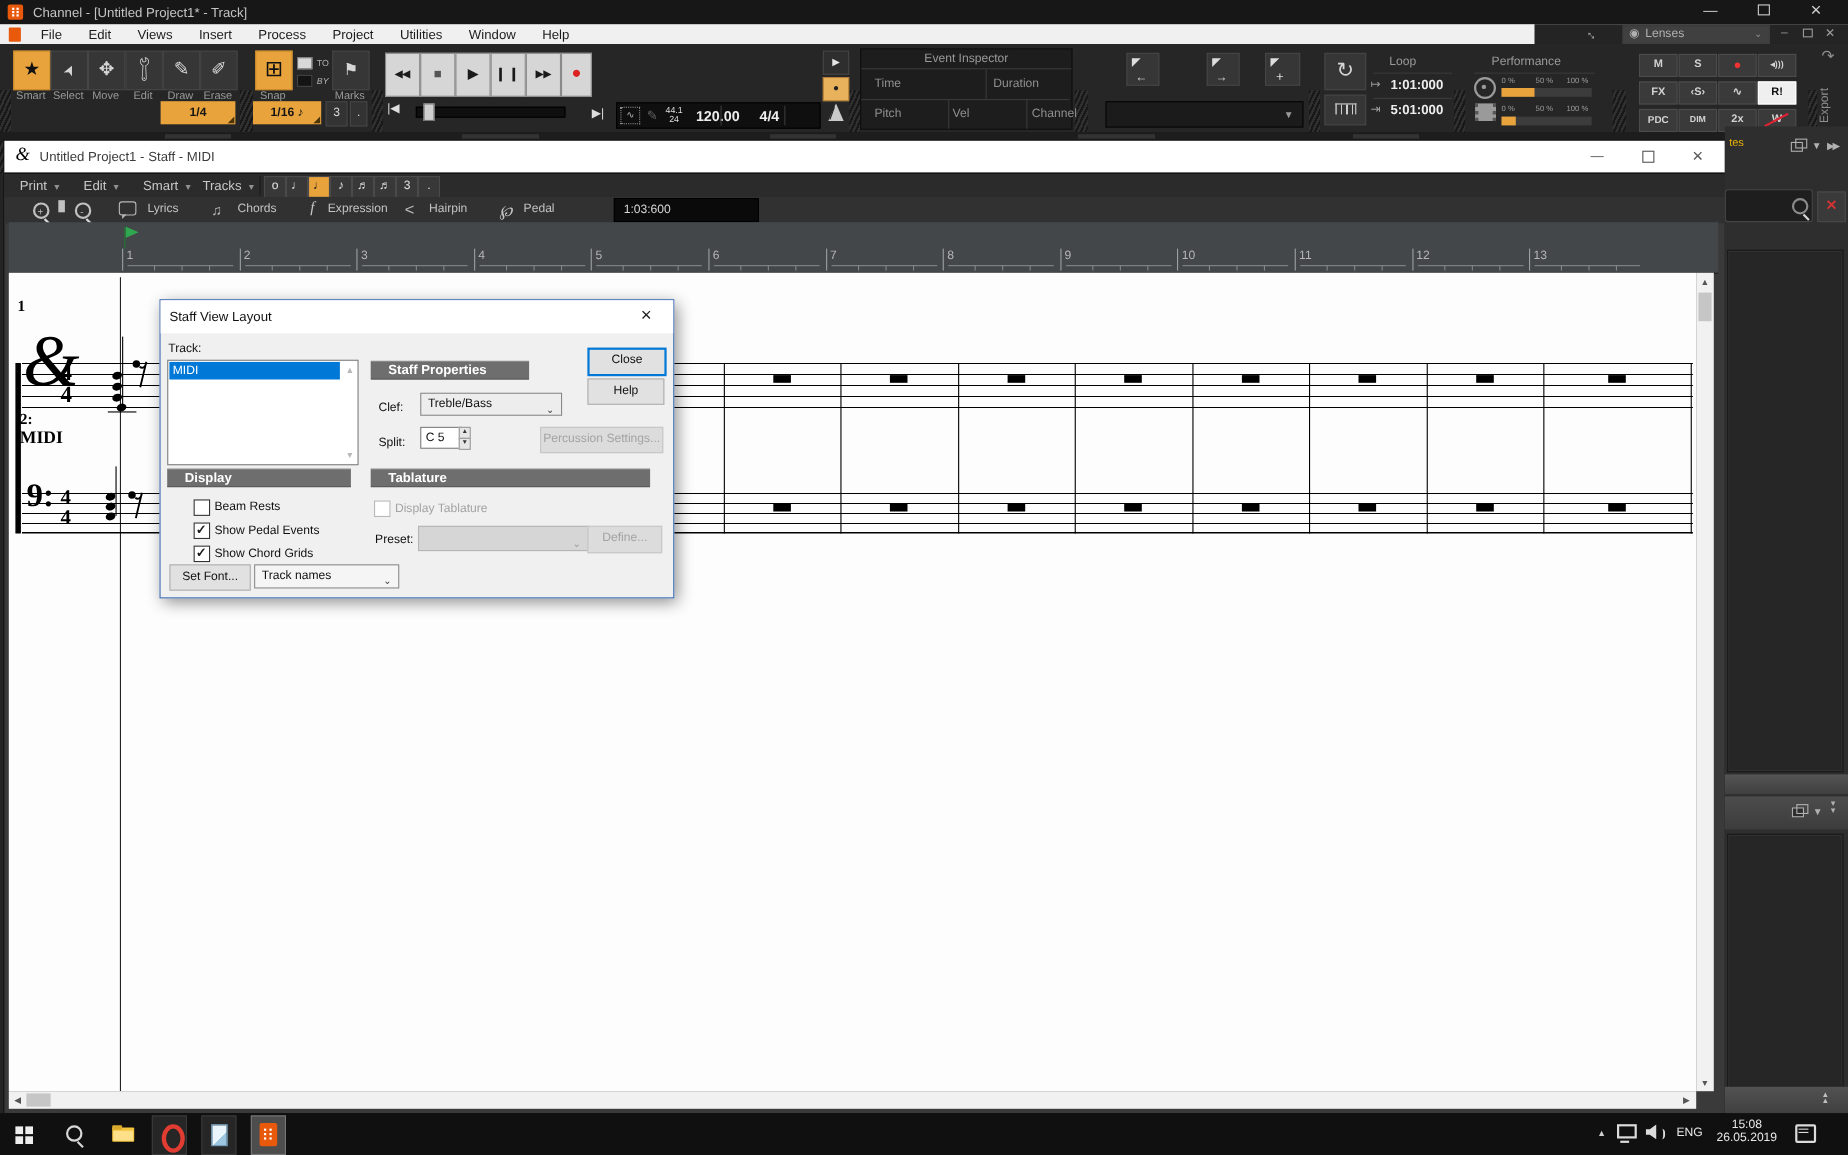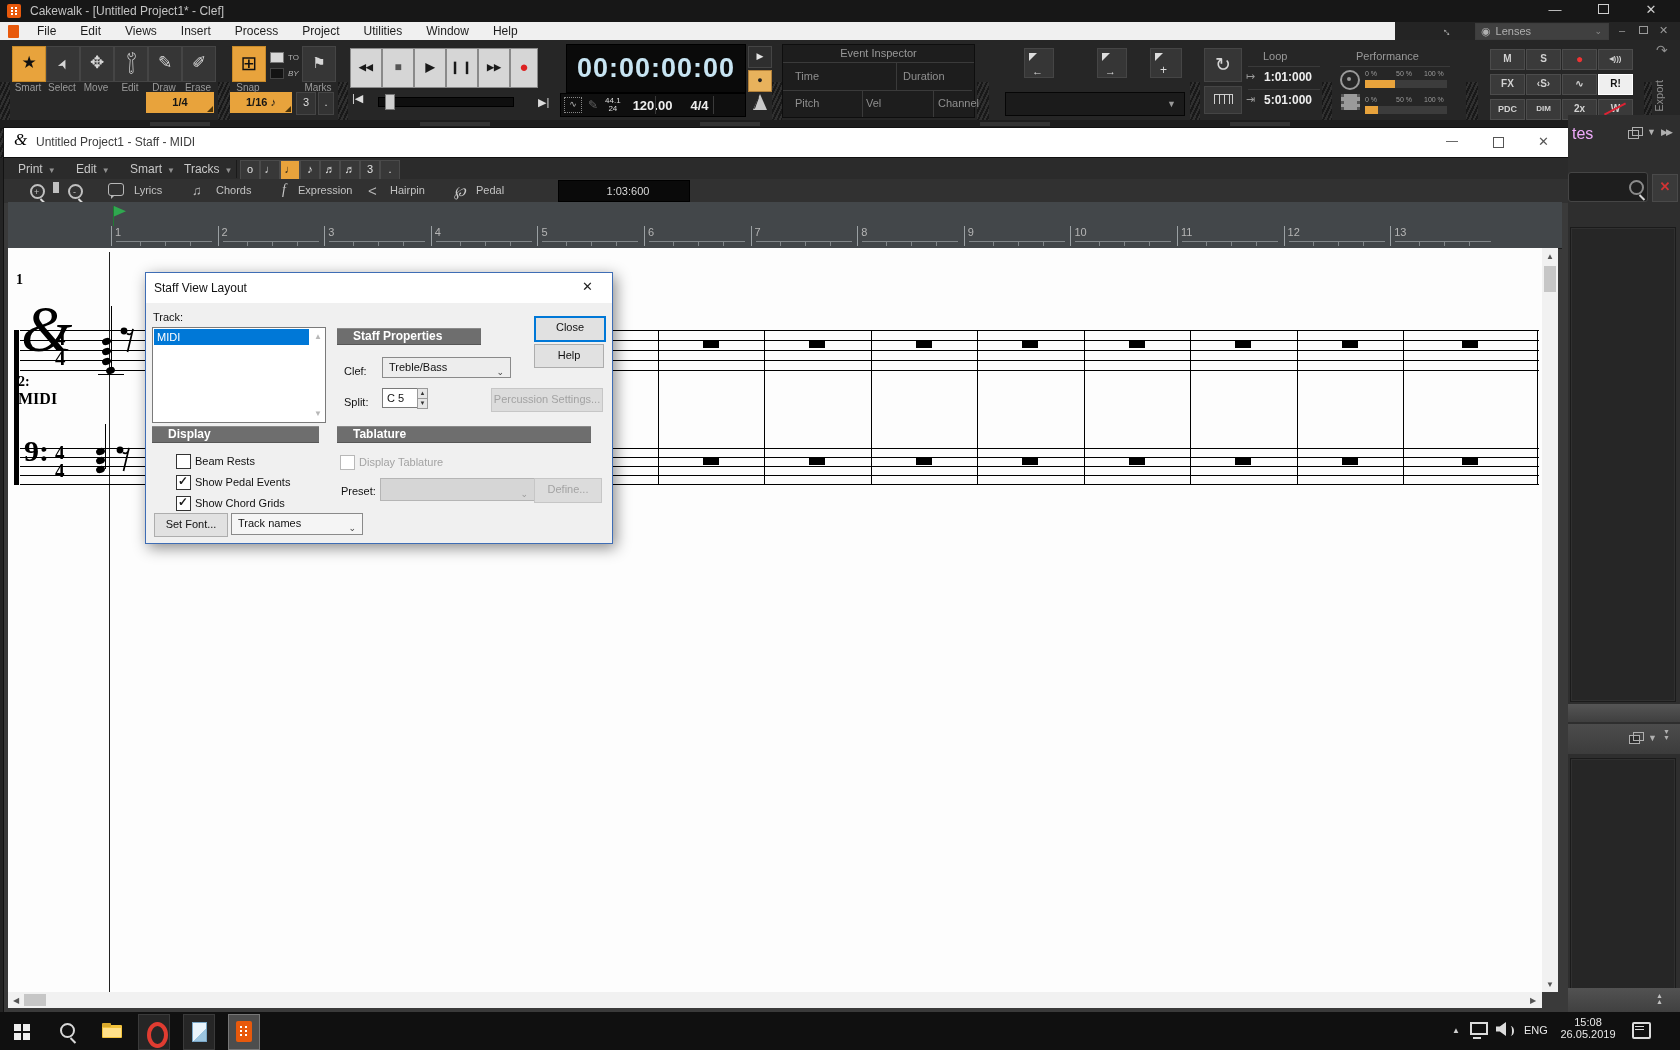--- a/index.html
+++ b/index.html
@@ -97,21 +97,21 @@
 </style>
 </head>
 <body>
 
 <div class="screen">
 
   <div class="titlebar">
     <div class="appicon">
         <i></i>
       </div>
-    <span class="ab" style="left:30px;top:4px;font-size:12px;">Cakewalk - [Untitled Project1* - Clef]</span>
+    <span class="ab" style="left:30px;top:4px;font-size:12px;">Channel - [Untitled Project1* - Track]</span>
     <div class="winbtn" style="left:1538px;">—</div>
     <div class="winbtn" style="left:1586px;"><span class="sqr"></span></div>
     <div class="winbtn" style="left:1634px;">✕</div>
   </div>
 
   <div class="menubar">
     <div class="docicon"></div>
     <span class="mi">File</span>
     <span class="mi">Edit</span>
     <span class="mi">Views</span>
@@ -176,21 +176,20 @@
     <div class="transb" style="left:382px;top:8px;"><span style="color:#555;">■</span></div>
     <div class="transb" style="left:414px;top:8px;"><span>▶</span></div>
     <div class="transb" style="left:446px;top:8px;letter-spacing:2px;">❙❙</div>
     <div class="transb" style="left:478px;top:8px;font-size:9px;"><span>▶▶</span></div>
     <div class="transb" style="left:510px;top:8px;width:26px;"><span style="color:#d22;font-size:15px;">●</span></div>
     <span class="ab" style="left:352px;top:52px;color:#ddd;font-size:11px;">|◀</span>
     <div class="ab" style="left:378px;top:57px;width:134px;height:8px;background:#0f0f0f;border:1px solid #000;"></div>
     <div class="ab" style="left:385px;top:54px;width:8px;height:14px;background:#cfcfcf;border:1px solid #777;"></div>
     <span class="ab" style="left:538px;top:56px;color:#ddd;font-size:11px;">▶|</span>
 
-    <div class="ab" style="left:566px;top:4px;width:178px;height:47px;background:#0a0a0a;border:1px solid #000;color:#c7e4f2;font-size:27px;font-weight:bold;text-align:center;line-height:46px;letter-spacing:1px;">00:00:00:00</div>
     <div class="ab" style="left:560px;top:53px;width:184px;height:22px;background:#0f0f0f;border:1px solid #000;display:flex;align-items:center;">
       <span style="width:16px;height:14px;border:1px dotted #888;margin:0 3px;text-align:center;line-height:13px;color:#bbb;font-size:9px;">∿</span>
       <span style="color:#666;font-size:12px;margin:0 3px;">✎</span>
       <span style="color:#ddd;font-size:8px;line-height:8px;margin:0 4px;text-align:center;"><span>44.1</span><br><span>24</span></span>
       <span class="vline" style="left:94px;top:2px;height:18px;"></span>
       <span style="color:#eee;font-size:13px;font-weight:bold;margin:0 8px;">120.00</span>
       <span class="vline" style="left:152px;top:2px;height:18px;"></span>
       <span style="color:#eee;font-size:13px;font-weight:bold;margin-left:10px;">4/4</span>
     </div>
     <div class="ab" style="left:748px;top:6px;width:22px;height:20px;background:#2e2e2e;border:1px solid #454545;text-align:center;line-height:19px;color:#e5e5e5;font-size:9px;"><span>▶</span></div>
@@ -323,21 +322,21 @@
         </span>
       <span class="ab" style="left:130px;top:5px;">Lyrics</span>
       <span class="ab sticon" style="left:188px;top:4px;">♫</span>
       <span class="ab" style="left:212px;top:5px;">Chords</span>
       <span class="ab sticon serif" style="left:278px;top:3px;font-style:italic;color:#c8c8c8;font-size:14px;">f</span>
       <span class="ab" style="left:294px;top:5px;">Expression</span>
       <span class="ab sticon" style="left:364px;top:3px;font-size:15px;">&lt;</span>
       <span class="ab" style="left:386px;top:5px;">Hairpin</span>
       <span class="ab sticon serif" style="left:450px;top:2px;font-style:italic;font-size:14px;color:#c8c8c8;">℘</span>
       <span class="ab" style="left:472px;top:5px;">Pedal</span>
-      <span class="ab" style="left:554px;top:1px;width:122px;height:20px;background:#0a0a0a;border:1px solid #000;color:#d8d8d8;line-height:20px;padding-left:8px;text-align:center;">1:03:600</span>
+      <span class="ab" style="left:554px;top:1px;width:122px;height:20px;background:#0a0a0a;border:1px solid #000;color:#d8d8d8;line-height:20px;padding-left:8px;">1:03:600</span>
     </div>
 
     <div class="ruler">
       <div class="ab" style="left:105px;top:4px;width:1px;height:20px;background:#1f7a33;"></div>
       <div class="ab" style="left:106px;top:4px;width:12px;height:13px;background:#2fa84f;clip-path:polygon(0 0,100% 40%,0 80%);"></div>
     <div class="measure" style="left: 103px;">
           <span>1</span>
           <i class="base"></i>
           <i class="tk" style="left: 28px;"></i>
           <i class="tk" style="left: 53px;"></i>
@@ -497,21 +496,21 @@
       <span class="sbarrow" style="left:4px;top:732px;">▼</span>
     </div>
     <div class="hsb">
       <span class="sbarrow" style="left:5px;top:4px;">◀</span>
       <div class="thumb" style="left:16px;top:2px;width:22px;height:12px;"></div>
       <span class="sbarrow" style="left:1522px;top:4px;">▶</span>
     </div>
   </div>
 
   <div class="rpanel">
-    <span class="ab" style="left:4px;top:10px;color:#f0abfc;font-size:16px;">tes</span>
+    <span class="ab" style="left:4px;top:10px;color:#eab308;font-size:10px;">tes</span>
     <span class="ab" style="left:60px;top:14px;"><span class="layers"></span></span>
     <span class="ab" style="left:79px;top:12px;color:#b0b0b0;font-size:9px;">▼</span>
     <span class="ab" style="left:93px;top:12px;color:#b0b0b0;font-size:9px;letter-spacing:-2px;">▶▶</span>
     <div class="ab" style="left:0;top:57px;width:78px;height:28px;background:#1e1e1e;border:1px solid #454545;border-radius:3px;">
       <span class="mag ab" style="left:60px;top:7px;border-color:#8a8a8a;"></span>
     </div>
     <div class="ab" style="left:84px;top:59px;width:24px;height:26px;background:#3a3a3a;border:1px solid #4a4a4a;text-align:center;line-height:24px;color:#d23434;font-weight:bold;font-size:13px;">✕</div>
     <div class="rbox" style="left:2px;top:112px;width:104px;height:473px;"></div>
     <div class="ab" style="left:0;top:589px;width:112px;height:18px;background:linear-gradient(#555,#3f3f3f);"></div>
     <div class="ab" style="left:0;top:609px;width:112px;height:30px;background:linear-gradient(#4c4c4c,#3c3c3c);">

